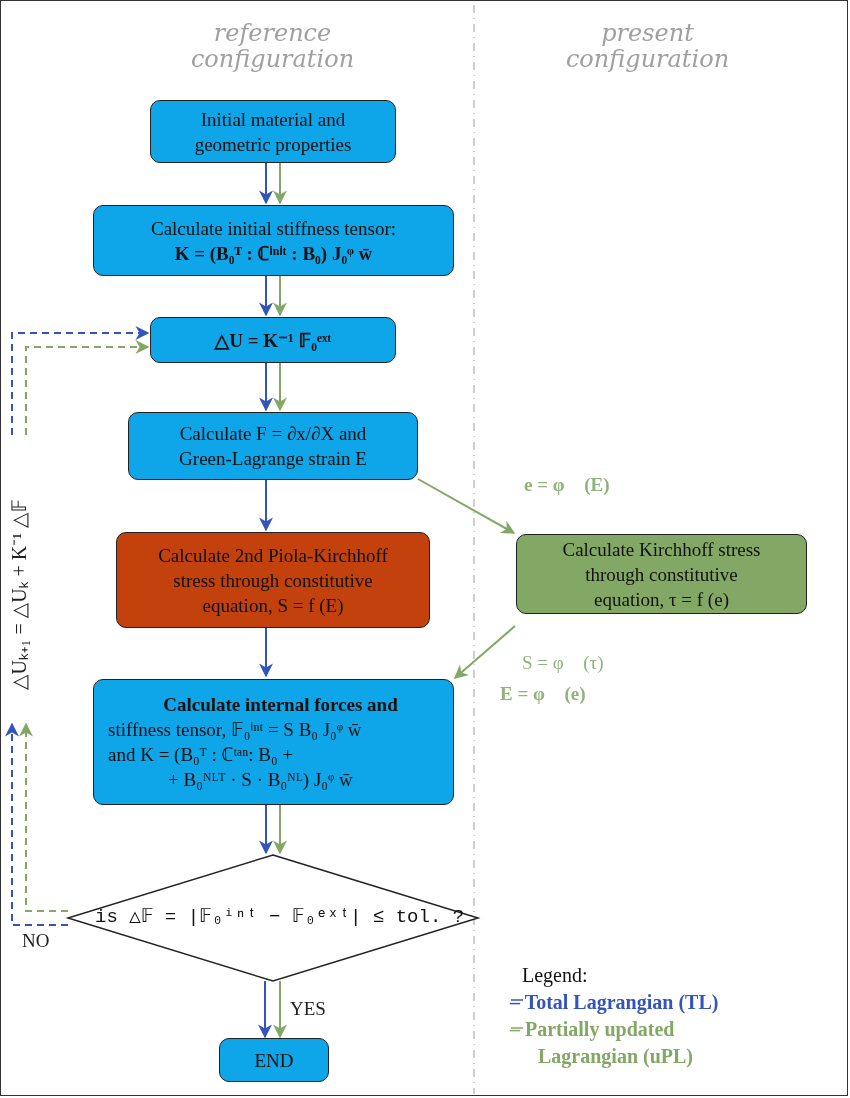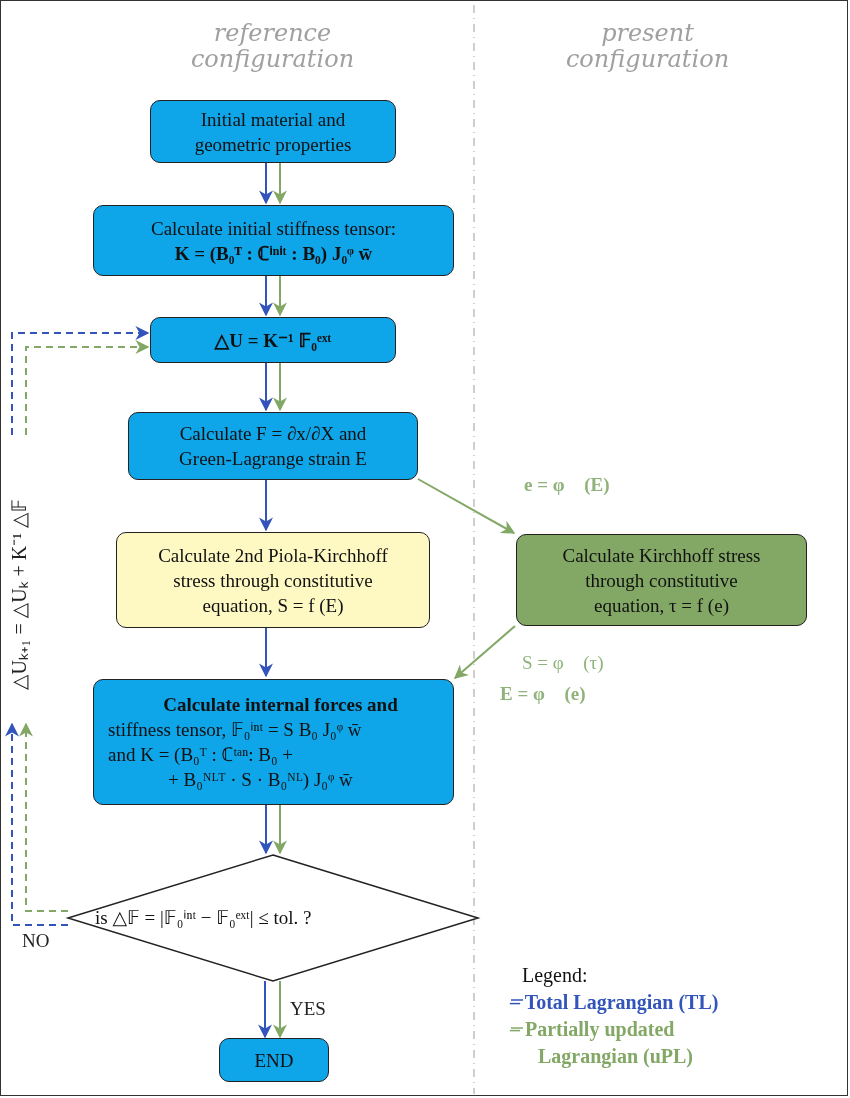--- a/index.html
+++ b/index.html
@@ -7,32 +7,32 @@
          font-family: "DejaVu Serif", "Liberation Serif", serif; color: #111; }
   .frame { position: absolute; left: 0; top: 0; width: 848px; height: 1096px;
            border: 1px solid #333; box-sizing: border-box; }
   svg.wires { position: absolute; left: 0; top: 0; width: 850px; height: 1098px; }
   .hdr { position: absolute; font-style: italic; color: #a0a0a0; text-align: center;
          font-size: 24px; line-height: 26px; font-family: "DejaVu Serif", serif; }
   .box { position: absolute; box-sizing: border-box; border: 1.5px solid #222;
          border-radius: 10px; background: #0ea5e9; display: flex; flex-direction: column;
          align-items: center; justify-content: center; text-align: center;
          font-size: 19px; line-height: 25px; font-family: "Liberation Serif", serif; }
-  .box.blue { background: #fef9c3; }
+  .box.blue { background: #c2410c; }
   .box.green { background: #83a866; }
   .box .line { white-space: nowrap; }
   .lbl { position: absolute; font-family: "Liberation Serif", serif; font-size: 19px; color: #222; white-space: nowrap; }
   .glbl { position: absolute; font-family: "Liberation Serif", serif; font-size: 19px; color: #8fb37a; white-space: nowrap; }
   .vtext { position: absolute; left: 5px; top: 690px; transform-origin: left top; transform: rotate(-90deg);
            font-family: "Liberation Serif", serif; font-size: 20px; white-space: nowrap; color: #222; }
   .legend { position: absolute; left: 510px; top: 962px; font-family: "Liberation Serif", serif; font-size: 20px; line-height: 27px; }
   .legend .tl { color: #3355bb; font-weight: bold; }
   .legend .upl { color: #83a866; font-weight: bold; }
   .diamond-text { position: absolute; left: 95px; top: 904px; width: 360px; text-align: left;
-                  font-family: Liberation Serif, serif; font-size: 19px; white-space: nowrap; }
+                  font-family: Liberation Mono, monospace; font-size: 19px; white-space: nowrap; }
 </style>
 </head>
 <body>
 
 <div class="frame"></div>
 
 <svg class="wires" viewBox="0 0 850 1098">
   <defs>
     <marker id="ab" viewBox="0 0 10 10" refX="9" refY="5" markerWidth="7" markerHeight="7" orient="auto-start-reverse">
       <path d="M0,0 L10,5 L0,10 L3,5 z" fill="#3355bb"></path>
@@ -106,21 +106,21 @@
   <div class="line">Calculate F = ∂x/∂X and</div>
   <div class="line">Green-Lagrange strain E</div>
 </div>
 
 <div class="box blue" style="left:116px; top:532px; width:314px; height:96px;">
   <div class="line">Calculate 2nd Piola-Kirchhoff</div>
   <div class="line">stress through constitutive</div>
   <div class="line">equation, S = f (E)</div>
 </div>
 
-<div class="box green" style="left:516px; top:534px; width:291px; height:92px;text-align:right;">
+<div class="box green" style="left:516px; top:534px; width:291px; height:80px;text-align:right;">
   <div class="line">Calculate Kirchhoff stress</div>
   <div class="line">through constitutive</div>
   <div class="line">equation, τ = f (e)</div>
 </div>
 
 <div class="box" style="left:93px; top:679px; width:361px; height:126px; align-items:flex-start; padding-left:14px;">
   <div class="line" style="align-self:center;font-weight:bold;">Calculate internal forces and</div>
   <div class="line">stiffness tensor, 𝔽₀ⁱⁿᵗ = S B₀ J₀ᵠ w̄</div>
   <div class="line">and K = (B₀ᵀ : ℂᵗᵃⁿ: B₀ +</div>
   <div class="line" style="padding-left:60px;">+ B₀ᴺᴸᵀ · S · B₀ᴺᴸ) J₀ᵠ w̄</div>

